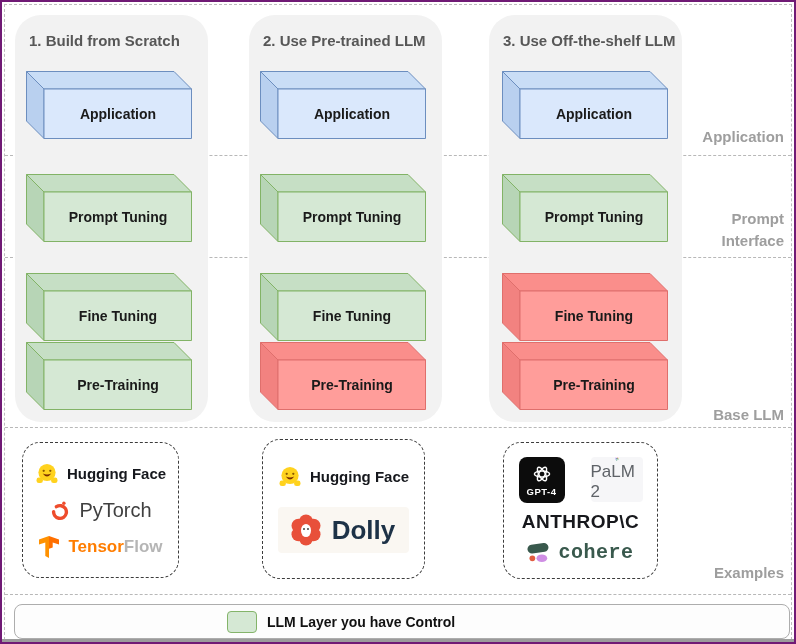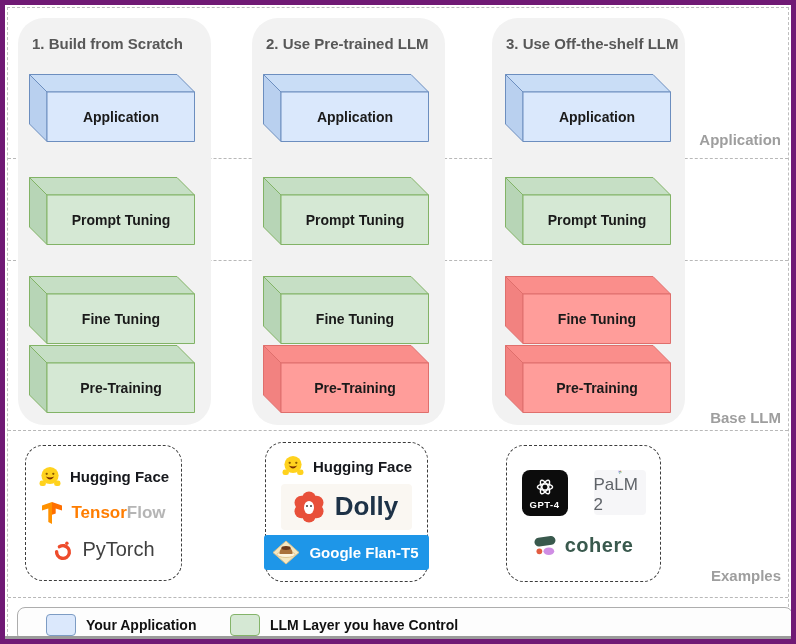--- a/index.html
+++ b/index.html
@@ -1,17 +1,17 @@
 <!DOCTYPE html>
 <html><head>
 <meta charset="utf-8">
 <style>
   * { margin:0; padding:0; box-sizing:border-box; }
   body { background:#fff; font-family:"Liberation Sans", sans-serif; }
-  .canvas { position:relative; width:796px; height:644px; background:#ffffff; overflow:hidden; border:5px solid #701a75; }
+  .canvas { position:relative; width:796px; height:644px; background:#ffffff; overflow:hidden; border:2px solid #701a75; }
   .outer-dash { position:absolute; inset:2px; border:1px dashed #bdbdbd; pointer-events:none; }
   .bottom-bar { position:absolute; left:0; right:0; bottom:0; height:3px; background:#9b9b9b; }
   .hline { position:absolute; left:3px; right:3px; border-top:1px dashed #b8b8b8; }
 
   .panel { position:absolute; top:13px; width:193px; height:407px; background:#f2f2f2; border-radius:26px; }
   .col-title { position:absolute; top:30px; font-size:15px; font-weight:bold; color:#575757; white-space:nowrap; }
 
   .box3d { position:absolute; width:166px; height:68px; }
   .box3d svg { position:absolute; inset:0; }
   .face { stroke-width:1; stroke-linejoin:round; }
@@ -34,21 +34,21 @@
   .dolly-tile { background:#faf7f2; border-radius:4px; padding:3px 14px 3px 8px; display:flex; align-items:center; gap:6px; }
   .dolly-text { font-size:26px; font-weight:bold; color:#1d3247; }
   .flan-banner { background:#1e96e8; border-radius:3px; padding:4px 10px 4px 7px; display:flex; align-items:center; gap:8px; }
   .flan-text { font-size:15px; font-weight:bold; color:#ffffff; white-space:nowrap; }
   .tile-row { display:flex; align-items:flex-start; gap:26px; }
   .gpt4-tile { width:46px; height:46px; background:#0c0c0c; border-radius:8px; display:flex; flex-direction:column; align-items:center; justify-content:center; gap:1px; }
   .gpt4-text { font-size:9.5px; font-weight:bold; color:#ffffff; letter-spacing:.5px; }
   .palm-tile { width:52px; height:45px; background:#f6f6f8; border-radius:4px; display:flex; flex-direction:column; align-items:center; justify-content:center; gap:1px; }
   .palm-text { font-size:17px; color:#5f6368; }
   .anthropic-text { font-size:19px; font-weight:800; color:#17181c; letter-spacing:.5px; }
-  .cohere-text { font-size:20px; font-weight:600; color:#39594d; letter-spacing:.5px; }
+  .cohere-text { font-size:20px; font-weight:600; color:#39594d; letter-spacing:.5px;font-family:Liberation Mono, monospace; }
 
   .legend { position:absolute; left:12px; top:602px; width:776px; height:35px; background:#fdfdfd; border:1px solid #adadad; border-radius:8px; }
   .legend-item { position:absolute; top:50%; transform:translateY(-50%); display:flex; align-items:center; gap:10px; }
   .swatch { width:30px; height:22px; border-radius:4px; border:1px solid; }
   .swatch.blue  { background:#dbe8fc; border-color:#7d9cc4; }
   .swatch.green { background:#d5e8d4; border-color:#84b46a; }
   .swatch.red   { background:#ff9d9a; border-color:#e27f7c; }
   .legend-label { font-size:14px; font-weight:bold; color:#111; white-space:nowrap; }
 </style>
 </head>
@@ -163,48 +163,52 @@
   <div class="box3d red" style="left:500px;top:340px">
     <svg width="166" height="68">
         <polygon class="face f-top" points="0.5,0.5 148,0.5 165.5,18 18,18"></polygon>
         <polygon class="face f-left" points="0.5,0.5 18,18 18,67.5 0.5,50"></polygon>
         <rect class="face f-front" x="18" y="18" width="147.5" height="49.5"></rect>
       </svg>
     <div class="box-label">Pre-Training</div>
   </div>
 
   <div class="row-label" style="top:124px">Application</div>
+  <div class="row-label" style="top:206px">
+    <div>Prompt</div>
+    <div>Interface</div>
+  </div>
   <div class="row-label" style="top:402px">Base LLM</div>
   <div class="row-label" style="top:560px">Examples</div>
 
   <div class="ex-box" style="left:20px;top:440px;width:157px;height:136px">
     <div class="ex-row">
       <svg width="24" height="24" viewBox="0 0 24 24">
         <circle cx="12" cy="10.5" r="8.6" fill="#ffd21e"></circle>
         <circle cx="8.7" cy="8.8" r="1.15" fill="#8a5a00"></circle>
         <circle cx="15.3" cy="8.8" r="1.15" fill="#8a5a00"></circle>
         <path d="M7.7 11.4 Q12 17.4 16.3 11.4 Q12 13.6 7.7 11.4 Z" fill="#7a2f00"></path>
         <rect x="1.5" y="15.5" width="6.4" height="5.6" rx="2.4" fill="#ffd21e"></rect>
         <rect x="16.1" y="15.5" width="6.4" height="5.6" rx="2.4" fill="#ffd21e"></rect>
       </svg>
       <span class="hf-text">Hugging Face</span>
     </div>
     <div class="ex-row">
       <svg width="22" height="24" viewBox="0 0 22 24">
+        <circle cx="11" cy="14" r="6.4" fill="none" stroke="#ee4c2c" stroke-width="3.4" stroke-dasharray="33.5 6.7" transform="rotate(236 11 14)" stroke-linecap="round"></circle>
+        <circle cx="14.9" cy="5.2" r="1.7" fill="#ee4c2c"></circle>
+      </svg>
+      <span class="pt-text">PyTorch</span>
+    </div>
+    <div class="ex-row">
+      <svg width="22" height="24" viewBox="0 0 22 24">
         <path d="M11 1 L1 4.6 L1 9.6 L7.3 7.4 L7.3 21 L11 23 Z" fill="#ff9100"></path>
         <path d="M11 1 L21 4.6 L21 9.6 L14.7 7.4 L14.7 12.4 L11 13.8 Z" fill="#ff6f00"></path>
       </svg>
       <span><span class="tf-text1">Tensor</span><span class="tf-text2">Flow</span></span>
-    </div>
-    <div class="ex-row">
-      <svg width="22" height="24" viewBox="0 0 22 24">
-        <circle cx="11" cy="14" r="6.4" fill="none" stroke="#ee4c2c" stroke-width="3.4" stroke-dasharray="33.5 6.7" transform="rotate(236 11 14)" stroke-linecap="round"></circle>
-        <circle cx="14.9" cy="5.2" r="1.7" fill="#ee4c2c"></circle>
-      </svg>
-      <span class="pt-text">PyTorch</span>
     </div>
   </div>
 
   <div class="ex-box" style="left:260px;top:437px;width:163px;height:140px">
     <div class="ex-row">
       <svg width="24" height="24" viewBox="0 0 24 24">
         <circle cx="12" cy="10.5" r="8.6" fill="#ffd21e"></circle>
         <circle cx="8.7" cy="8.8" r="1.15" fill="#8a5a00"></circle>
         <circle cx="15.3" cy="8.8" r="1.15" fill="#8a5a00"></circle>
         <path d="M7.7 11.4 Q12 17.4 16.3 11.4 Q12 13.6 7.7 11.4 Z" fill="#7a2f00"></path>
@@ -222,29 +226,20 @@
           <circle cx="20" cy="28.5" r="7"></circle>
             <circle cx="12.5" cy="24.2" r="7"></circle>
             <circle cx="12.5" cy="15.8" r="7"></circle>
           <circle cx="20" cy="20" r="7.6"></circle>
         </g>
         <ellipse cx="20" cy="20.5" rx="5" ry="6.6" fill="#ffffff"></ellipse>
         <circle cx="18" cy="19" r="0.95" fill="#333"></circle>
         <circle cx="22" cy="19" r="0.95" fill="#333"></circle>
       </svg>
       <span class="dolly-text">Dolly</span>
-    </div>
-    <div class="flan-banner">
-      <svg width="30" height="27" viewBox="0 0 30 27">
-        <polygon points="15,2 28,13.5 15,25 2,13.5" fill="#f6e7c1" stroke="#d9c28f" stroke-width="1"></polygon>
-        <ellipse cx="15" cy="15.5" rx="9" ry="3" fill="#fdf4df" stroke="#d9bd85" stroke-width="0.8"></ellipse>
-        <path d="M8.5 15 Q8.5 7.5 15 7.5 Q21.5 7.5 21.5 15 Z" fill="#a9713c"></path>
-        <ellipse cx="15" cy="9" rx="4.6" ry="1.9" fill="#6b3a1c"></ellipse>
-      </svg>
-      <span class="flan-text">Google Flan-T5</span>
     </div>
   </div>
 
   <div class="ex-box" style="left:501px;top:440px;width:155px;height:137px">
     <div class="tile-row">
       <div class="gpt4-tile">
         <svg width="24" height="22" viewBox="0 0 26 26">
           <g fill="none" stroke="#ffffff" stroke-width="1.7">
             <ellipse cx="13" cy="13" rx="9" ry="3.6"></ellipse>
             <ellipse cx="13" cy="13" rx="9" ry="3.6" transform="rotate(60 13 13)"></ellipse>
@@ -260,35 +255,32 @@
             <path d="M13 9 Q12 2.5 16 2" stroke="#ff5ca0"></path>
             <path d="M13 9 Q18 4.5 21 6.5" stroke="#fbbc04"></path>
             <path d="M13 9 Q19 9 21.5 12" stroke="#34a853"></path>
             <path d="M13 9 Q7 8.5 4.5 11.5" stroke="#4285f4"></path>
             <path d="M13 9 Q13 15.5 11.2 20" stroke="#12805c"></path>
           </g>
         </svg>
         <span class="palm-text">PaLM 2</span>
       </div>
     </div>
+    <div class="anthropic-text">ANTHROP\C</div>
     <div class="ex-row">
       <svg width="23" height="23" viewBox="0 0 24 24">
         <path d="M5 3 h13 a4.5 4.5 0 0 1 0 9 h-13 a2.5 2.5 0 0 1 0 -9 Z" fill="#39594d" transform="rotate(-8 12 8)"></path>
         <circle cx="5.6" cy="18" r="3" fill="#e25d41"></circle>
         <ellipse cx="15.5" cy="18" rx="5.6" ry="4" fill="#cf8ee4"></ellipse>
       </svg>
       <span class="cohere-text">cohere</span>
     </div>
   </div>
 
   <div class="legend">
-    <div class="legend-item" style="left:28px">
-      <span class="swatch blue"></span>
-      <span class="legend-label">Your Application</span>
-    </div>
     <div class="legend-item" style="left:212px">
       <span class="swatch green"></span>
       <span class="legend-label">LLM Layer you have Control</span>
     </div>
   </div>
 
   <div class="bottom-bar"></div>
 </div>
 
 </body></html>

